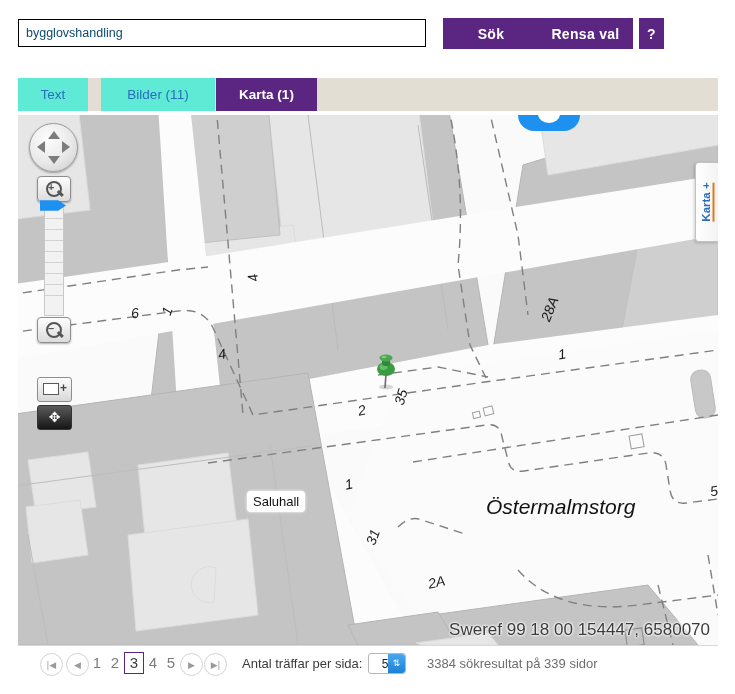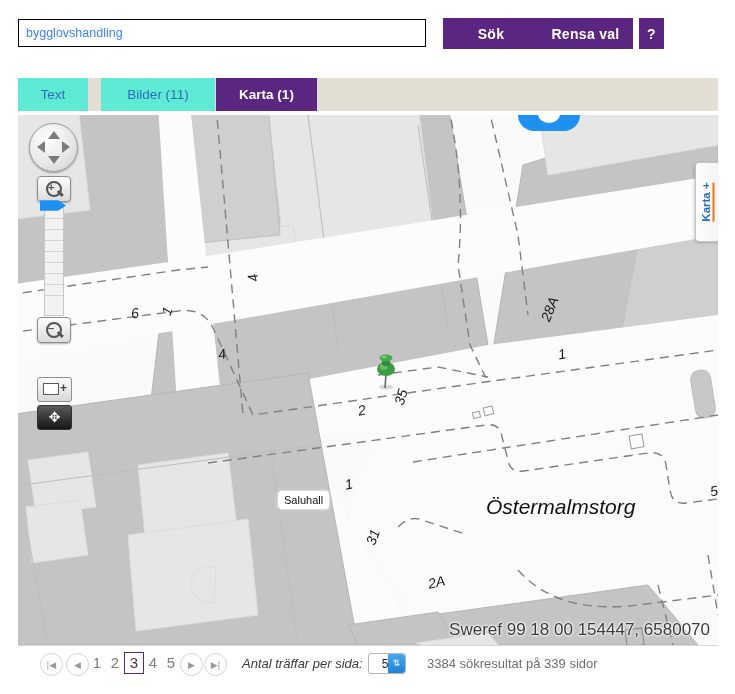--- a/index.html
+++ b/index.html
@@ -13,21 +13,21 @@
 
   
   .searchbar{
     position:absolute; left:0; top:0; width:735px; height:70px;
   }
   .search-input{
     position:absolute; left:18px; top:19px;
     width:408px; height:28px;
     border:1px solid #000; background:#fff;
     font-family:"Liberation Sans", sans-serif;
-    font-size:12.5px; color:#3b82f6;
+    font-size:12.5px; color:#0c4a6e;
     padding:0 7px; box-sizing:border-box;
     outline:none;
   }
   .pbtn{
     position:absolute; top:18px; height:31px;
     background:#5b2582; color:#fff;
     border:0; cursor:pointer;
     font-family:"Liberation Sans", sans-serif;
     font-size:14px; font-weight:bold;
     letter-spacing:.3px;
@@ -72,26 +72,25 @@
     font-family:"Liberation Sans", sans-serif;
     color:#1a1a1a;
     white-space:nowrap;
     pointer-events:none;
   }
   .mnum{ font-size:14px; font-style:italic; }
   .place-lbl{
     font-size:21px; font-style:italic; color:#111;
   }
   .halo-lbl{
-    font-size:11px; color:#111;
+    font-size:13px; color:#111;
     background:#fff;
     padding:1px 4px;
     border-radius:2px;
     box-shadow:0 0 0 2px #fff, 0 0 3px 2px #fff;
-    margin-left:31px;
   }
   .coord-lbl{
     position:absolute; right:8px; bottom:5px;
     font-size:17px; color:#3b3b3b;
     font-family:"Liberation Sans", sans-serif;
     text-shadow:0 0 3px #fff,0 0 3px #fff,0 0 2px #fff;
   }
 
   
   .pan-ctrl{
@@ -197,21 +196,21 @@
     position:absolute; top:2px;
     font-size:15px; color:#7c7c7c; cursor:pointer;
     width:18px; text-align:center; line-height:22px;
   }
   .pg-num.cur{
     color:#3d3d3d; border:1px solid #5b2582; box-sizing:border-box;
     width:20px; height:22px; line-height:20px;
   }
   .hits-label{
     position:absolute; left:242px; top:4px;
-    font-size:13px; color:#3a3a3a; line-height:19px;font-style:italic;
+    font-size:13px; color:#3a3a3a; line-height:19px;
   }
   .hits-select{
     position:absolute; left:368px; top:3px;
     width:38px; height:21px;
     font-family:"Liberation Sans", sans-serif;
     font-size:12px; text-align:center;
     border:1px solid #b6b6b6; border-radius:3px;
     background:#fff; color:#222;
     -webkit-appearance:none; appearance:none;
     cursor:pointer;

